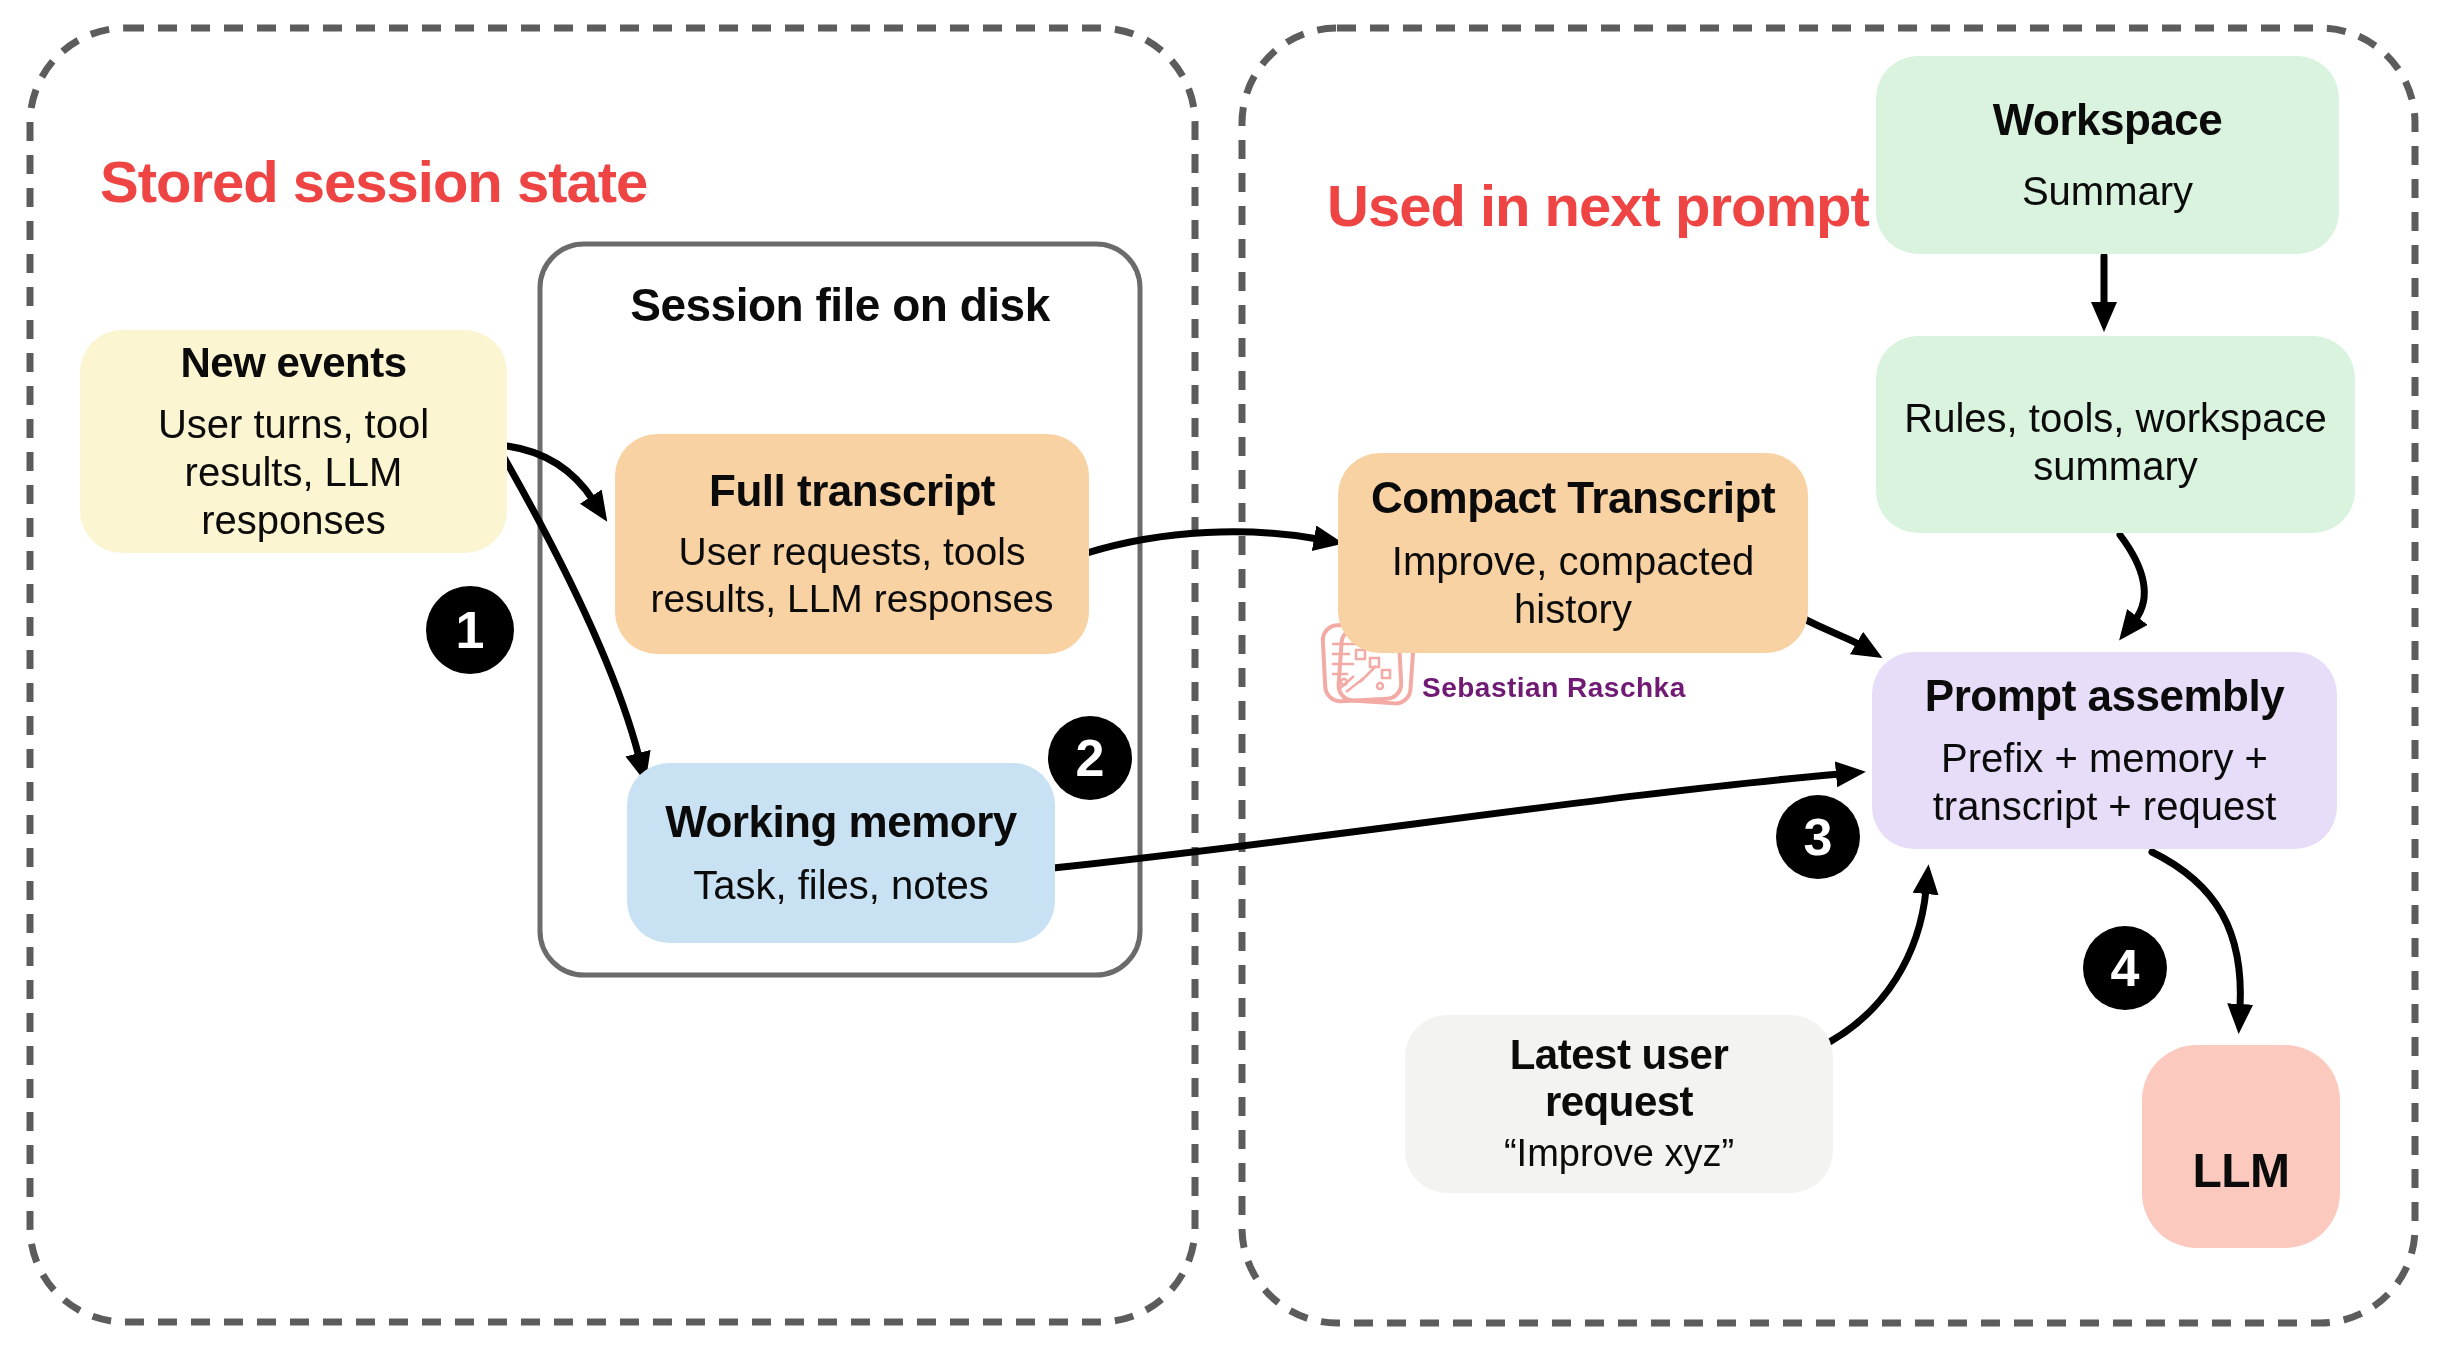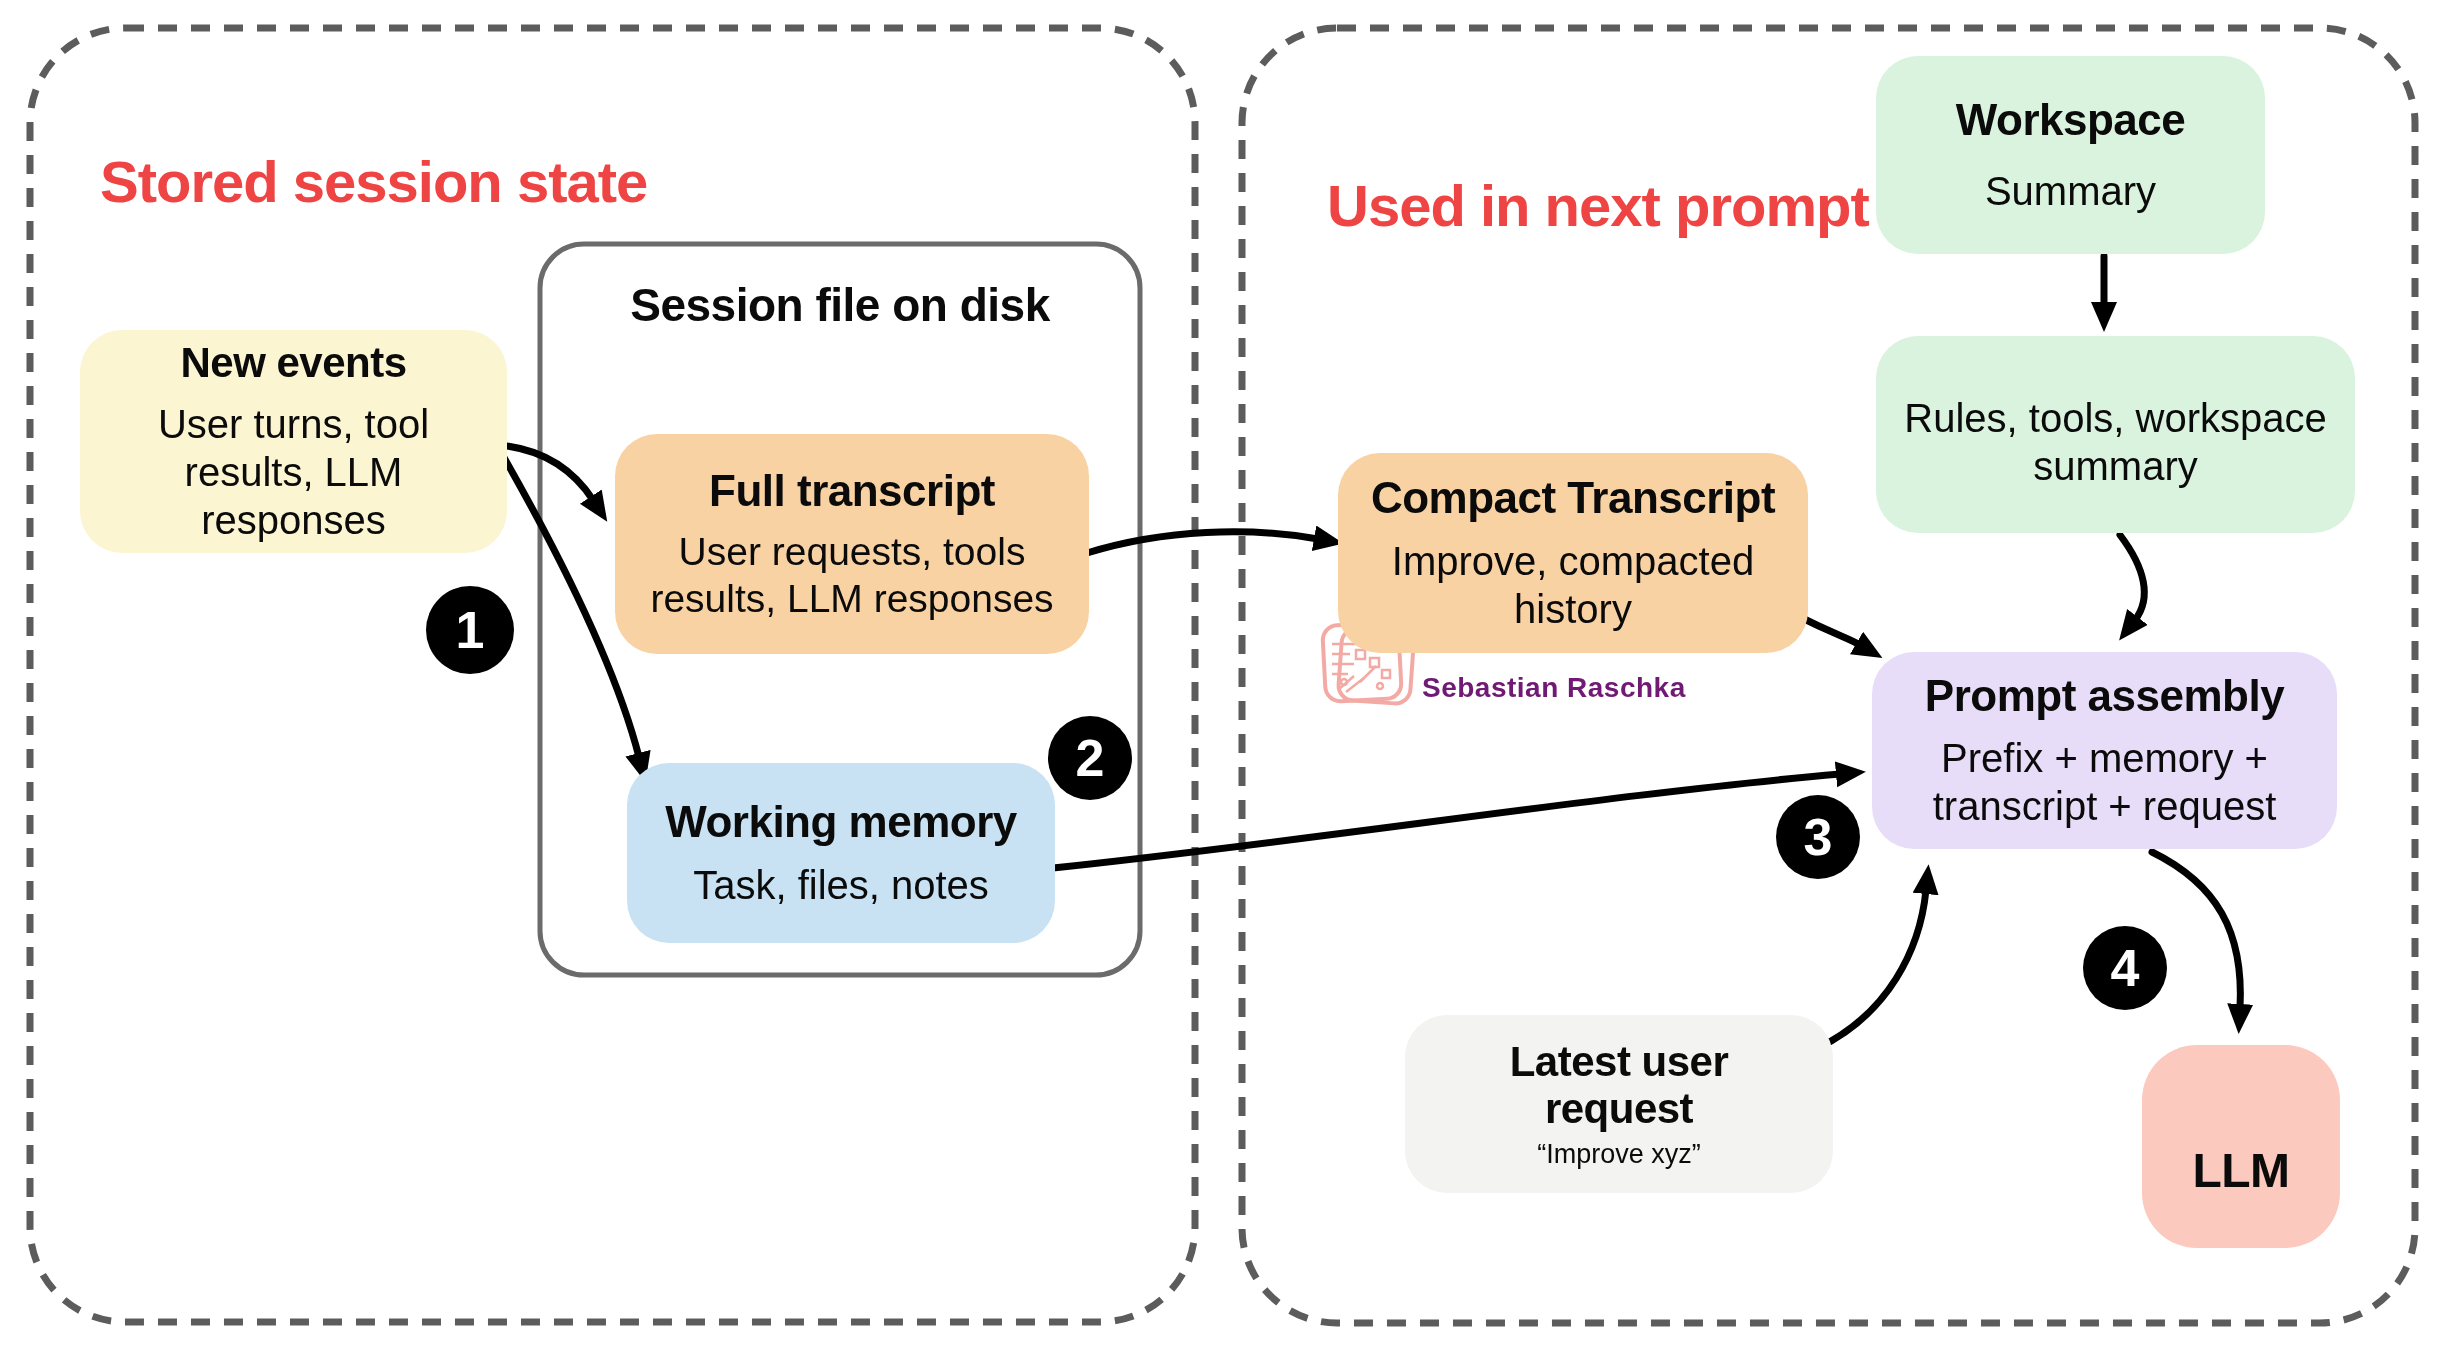--- a/index.html
+++ b/index.html
@@ -115,37 +115,37 @@
   <div class="node c-blue" style="left:627px;top:763px;width:428px;height:180px;">
     <div class="t">Working memory</div>
     <div class="s">Task, files, notes</div>
   </div>
 
   <div class="node c-orange" style="left:1338px;top:453px;width:470px;height:200px;">
     <div class="t">Compact Transcript</div>
     <div class="s" style="max-width:455px;">Improve, compacted history</div>
   </div>
 
-  <div class="node c-green" style="left:1876px;top:56px;width:389px;height:198px;">
+  <div class="node c-green" style="left:1876px;top:56px;width:463px;height:198px;">
     <div class="t">Workspace</div>
     <div class="s" style="margin-top:22px;">Summary</div>
   </div>
 
   <div class="node c-green" style="left:1876px;top:336px;width:479px;height:197px;">
     <div class="s" style="max-width:430px;">Rules, tools, workspace summary</div>
   </div>
 
   <div class="node c-purple" style="left:1872px;top:652px;width:465px;height:197px;">
     <div class="t">Prompt assembly</div>
     <div class="s" style="max-width:400px;">Prefix + memory + transcript + request</div>
   </div>
 
   <div class="node c-gray" style="left:1405px;top:1015px;width:428px;height:178px;">
     <div class="t" style="font-size:42px;max-width:280px;">Latest user request</div>
-    <div class="s" style="font-size:27px;margin-top:6px;">“Improve xyz”</div>
+    <div class="s" style="font-size:38px;margin-top:6px;">“Improve xyz”</div>
   </div>
 
   <div class="node c-pink" style="left:2142px;top:1045px;width:198px;height:203px;border-radius:55px;">
     <div class="t" style="font-size:48px;margin-top:48px;">LLM</div>
   </div>
 
   <div class="badge" style="left:426px;top:586px;width:88px;height:88px;">
     <span>1</span>
   </div>
   <div class="badge" style="left:1048px;top:716px;width:84px;height:84px;">

